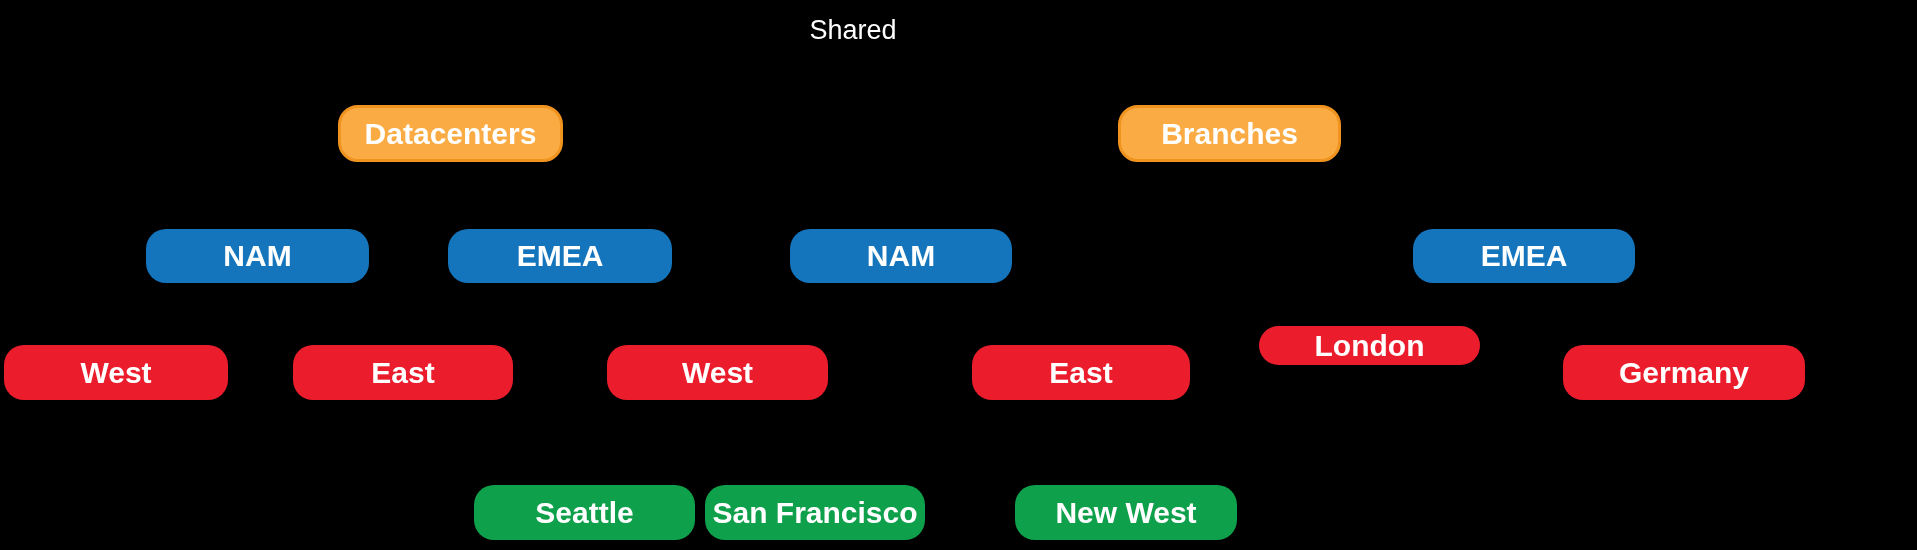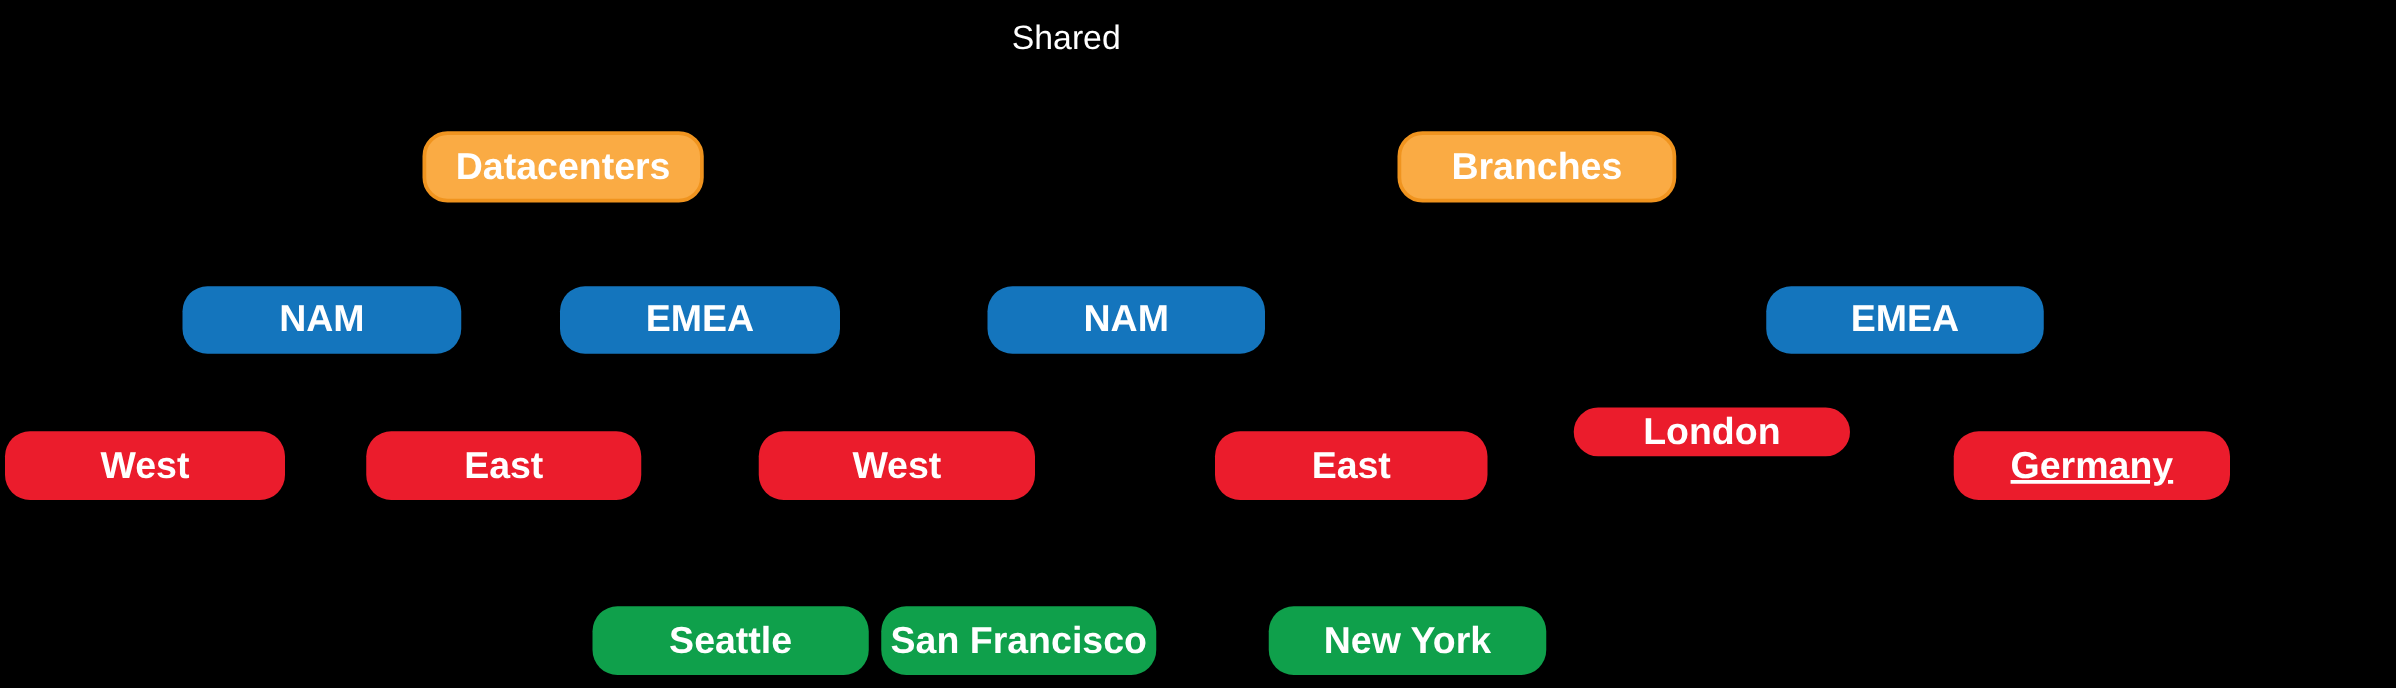--- a/index.html
+++ b/index.html
@@ -49,21 +49,21 @@
   .n-nam1  { left: 146px;  top: 229px; width: 223px; height: 54px; }
   .n-emea1 { left: 448px;  top: 229px; width: 224px; height: 54px; }
   .n-nam2  { left: 790px;  top: 229px; width: 222px; height: 54px; }
   .n-emea2 { left: 1413px; top: 229px; width: 222px; height: 54px; }
 
   .n-west1   { left: 4px;    top: 345px; width: 224px; height: 55px; }
   .n-east1   { left: 293px;  top: 345px; width: 220px; height: 55px; }
   .n-west2   { left: 607px;  top: 345px; width: 221px; height: 55px; }
   .n-east2   { left: 972px;  top: 345px; width: 218px; height: 55px; }
   .n-london  { left: 1259px; top: 326px; width: 221px; height: 39px; }
-  .n-germany { left: 1563px; top: 345px; width: 221px; height: 55px; text-decoration: underline; }
+  .n-germany { left: 1563px; top: 345px; width: 242px; height: 55px; }
 
   .n-seattle       { left: 474px;  top: 485px; width: 221px; height: 55px; }
   .n-san-francisco { left: 705px;  top: 485px; width: 220px; height: 55px; }
   .n-new-york      { left: 1015px; top: 485px; width: 222px; height: 55px; }
 </style>
 </head>
 <body>
 
 <div id="stage">
 
@@ -79,15 +79,15 @@
 
   <div class="node red n-west1">West</div>
   <div class="node red n-east1">East</div>
   <div class="node red n-west2">West</div>
   <div class="node red n-east2">East</div>
   <div class="node red n-london">London</div>
   <div class="node red n-germany">Germany</div>
 
   <div class="node green n-seattle">Seattle</div>
   <div class="node green n-san-francisco">San Francisco</div>
-  <div class="node green n-new-york">New York</div>
+  <div class="node green n-new-york">New West</div>
 
 </div>
 
 </body></html>

